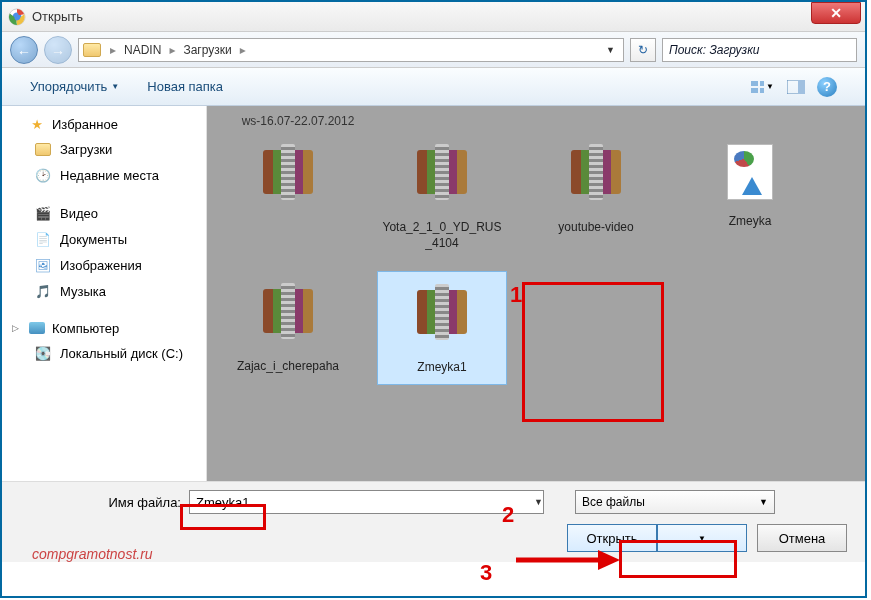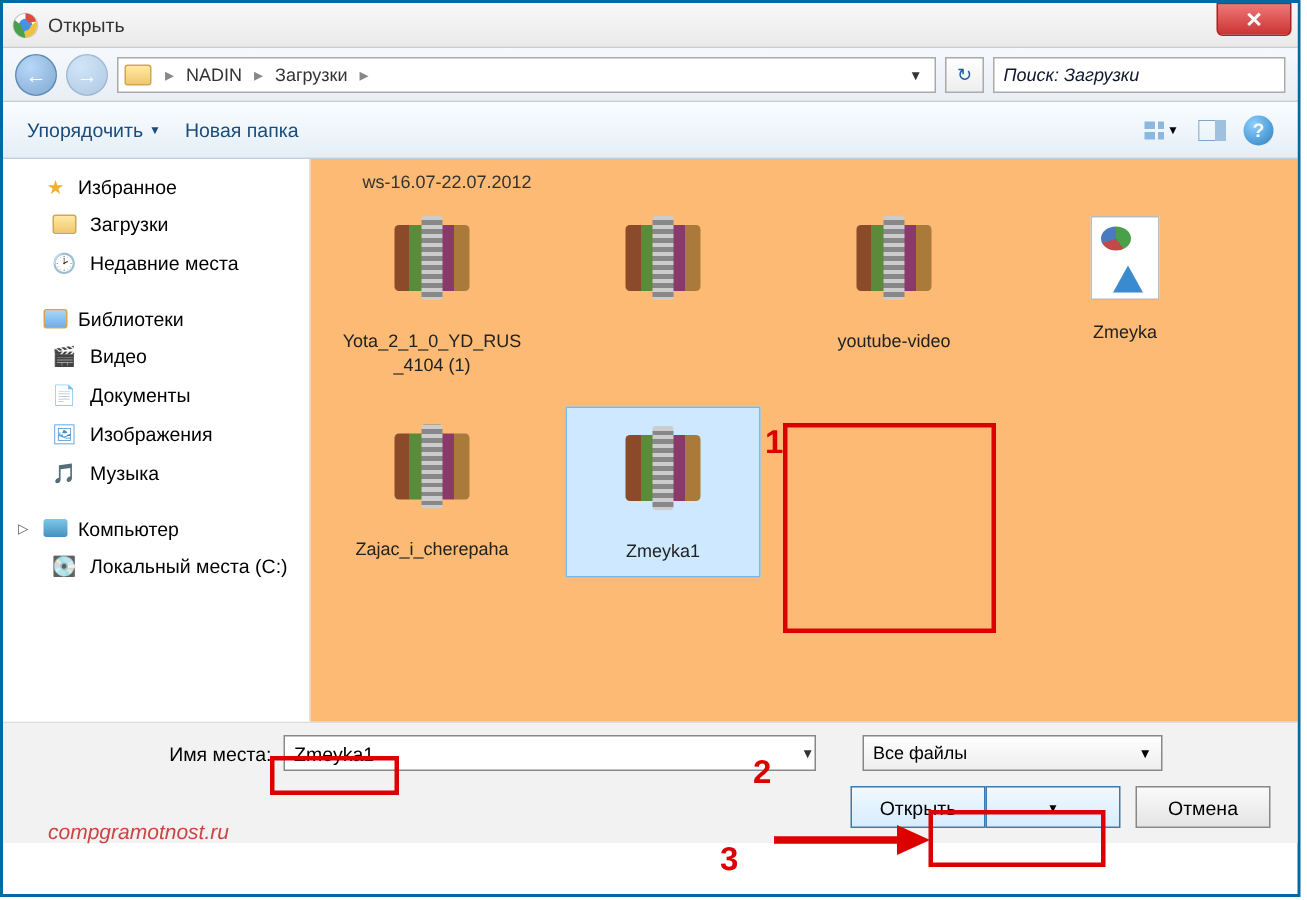--- a/index.html
+++ b/index.html
@@ -120,22 +120,22 @@
       font-style: italic;
       display: flex;
       align-items: center;
     }
     .toolbar {
       height: 38px;
       background: linear-gradient(#fafdff, #e4eef7);
       border-bottom: 1px solid #c0cfdf;
       display: flex;
       align-items: center;
-      padding: 0 16px;
-      gap: 16px;
+      padding: 0 28px;
+      gap: 28px;
     }
     .tool-item {
       color: #1a4d7a;
       font-size: 13px;
       cursor: pointer;
       display: flex;
       align-items: center;
       gap: 4px;
     }
     .tool-right {
@@ -201,21 +201,21 @@
       justify-content: center;
       flex-shrink: 0;
     }
     .ic-star { color: #f0b030; }
     .ic-folder { width:16px;height:13px;background:linear-gradient(#ffe9a5,#f0c870);border:1px solid #d0a850;border-radius:2px; }
     .ic-blue { color: #4a90d0; }
     .ic-monitor { width:16px;height:12px;background:linear-gradient(#7ec8e8,#4590c0);border-radius:2px; }
     .ic-dropbox { width:14px;height:12px;background:#4aa0e0;clip-path:polygon(50% 0,100% 30%,50% 60%,0 30%); }
     .content {
       flex: 1;
-      background: #fdba74;
+      background: #a3a3a3;
       overflow-y: auto;
       padding: 8px 16px;
       position: relative;
     }
     .partial-row {
       text-align: center;
       color: #333;
       font-size: 12px;
       margin-bottom: 4px;
     }
@@ -471,27 +471,20 @@
               <span class="ic-folder"></span>
             </span>
             <span>Загрузки</span>
           </div>
         <div class="side-item">
             <span class="side-icn ic-blue">🕑</span>
             <span>Недавние места</span>
           </div>
       </div>
       <div class="side-group">
-        <div class="side-head">
-          <span class="tree-arrow"></span>
-          <span class="side-icn">
-              <span class="ic-folder" style="background:linear-gradient(#a5d5ff,#70b0e0)"></span>
-            </span>
-          <span>Библиотеки</span>
-        </div>
         <div class="side-item">
             <span class="side-icn ic-blue">🎬</span>
             <span>Видео</span>
           </div>
         <div class="side-item">
             <span class="side-icn ic-blue">📄</span>
             <span>Документы</span>
           </div>
         <div class="side-item">
             <span class="side-icn ic-blue">🖼</span>
@@ -505,38 +498,38 @@
       <div class="side-group">
         <div class="side-head">
           <span class="tree-arrow">▷</span>
           <span class="side-icn">
               <span class="ic-monitor"></span>
             </span>
           <span>Компьютер</span>
         </div>
         <div class="side-item">
             <span class="side-icn ic-blue">💽</span>
-            <span>Локальный места (С:)</span>
+            <span>Локальный диск (С:)</span>
           </div>
       </div>
     </div>
 
     <div class="content">
       <div class="partial-row" style="width:130px;margin-left:10px">ws-16.07-22.07.2012</div>
       <div class="file-grid">
         <div class="file-item">
             <div class="file-icon">
               <div class="rar-icon"></div>
             </div>
-            <div class="file-label">Yota_2_1_0_YD_RUS_4104 (1)</div>
           </div>
         <div class="file-item">
             <div class="file-icon">
               <div class="rar-icon"></div>
             </div>
+            <div class="file-label">Yota_2_1_0_YD_RUS_4104</div>
           </div>
         <div class="file-item">
             <div class="file-icon">
               <div class="rar-icon"></div>
             </div>
             <div class="file-label">youtube-video</div>
           </div>
         <div class="file-item">
             <div class="file-icon">
               <div class="doc-icon"></div>
@@ -554,21 +547,21 @@
               <div class="rar-icon"></div>
             </div>
             <div class="file-label">Zmeyka1</div>
           </div>
       </div>
     </div>
   </div>
 
   <div class="bottom">
     <div class="filename-row">
-      <div class="fn-label">Имя места:</div>
+      <div class="fn-label">Имя файла:</div>
       <input class="fn-input" value="Zmeyka1" style="">
       <span class="combo-arrow" style="margin-left:-18px;margin-right:20px">▼</span>
       <div class="filter-combo">
         <span>Все файлы</span>
         <span style="font-size:9px">▼</span>
       </div>
     </div>
     <div class="btn-row">
       <div class="btn-split">
         <button class="btn primary">Открыть</button>

